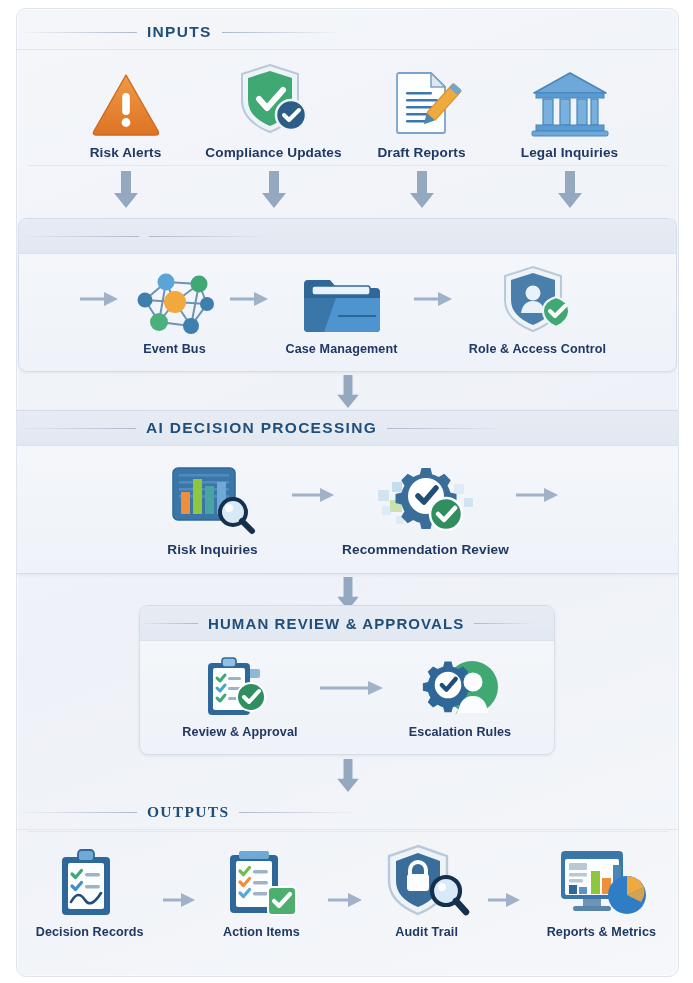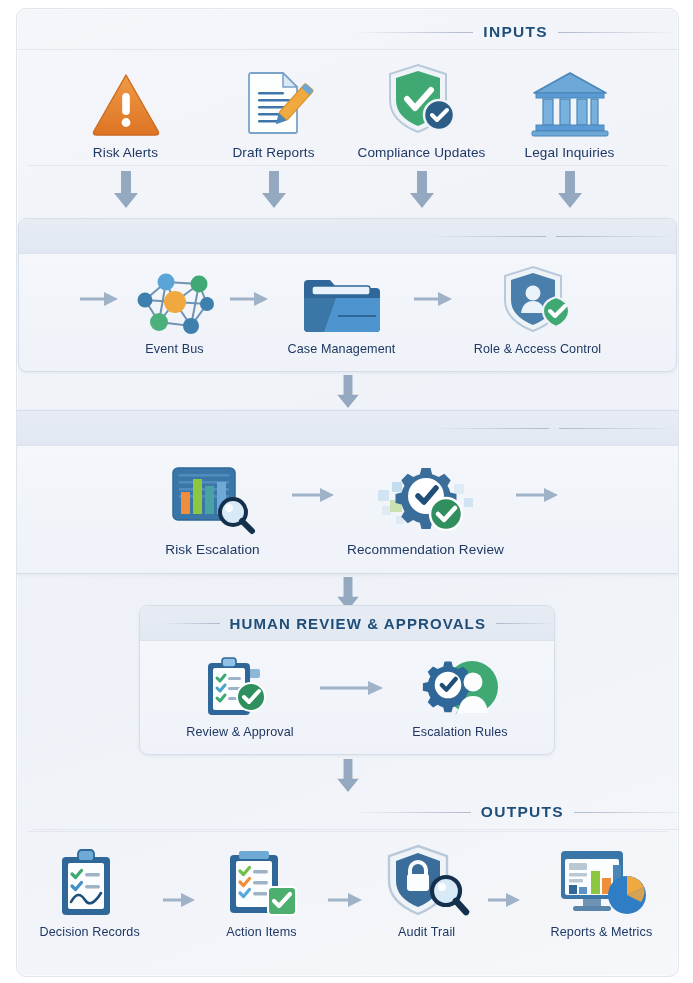--- a/index.html
+++ b/index.html
@@ -24,41 +24,41 @@
   .panel{
     position:absolute;
     background:linear-gradient(180deg,#f6f8fb 0%,#f1f4f9 60%,#eff2f8 100%);
     border:1px solid #d5dde9;
     border-radius:9px;
     box-shadow:0 1px 3px rgba(120,135,160,.13);
     overflow:hidden;
   }
   .panel.full{left:-1px;width:663px;border-left:none;border-right:none;border-radius:0;}
   .hdr{
-    height:34px;display:flex;align-items:center;justify-content:flex-end;
+    height:34px;display:flex;align-items:center;justify-content:flex-start;
     gap:10px;
     background:linear-gradient(180deg,#e7ecf4 0%,#e2e8f1 100%);
     border-bottom:1px solid #dbe2ec;
   }
   .hdr.plain{background:transparent;border-bottom:1px solid #e2e7ef;}
   .hdr .rule{height:1px;background:linear-gradient(90deg,rgba(150,165,190,0) 0%,#aeb9cb 100%);flex:0 0 120px;}
   .hdr .rule.r{background:linear-gradient(90deg,#aeb9cb 0%,rgba(150,165,190,0) 100%);}
   .hdr .ttl{
     font-size:15.5px;font-weight:700;letter-spacing:1.3px;color:#1f4e79;
     white-space:nowrap;
   }
   .hdr.small .ttl{font-size:15px;letter-spacing:1.1px;}
   .hdr.small .rule{flex:0 0 58px;}
 
   
   .row{display:flex;align-items:flex-start;justify-content:center;}
   .node{display:flex;flex-direction:column;align-items:center;text-align:center;}
   .node .ic{display:flex;align-items:flex-end;justify-content:center;}
   .node .lb{
-    font-size:13.6px;font-weight:400;color:#1f3864;white-space:nowrap;margin-top:6px;
+    font-size:13.6px;font-weight:700;color:#1f3864;white-space:nowrap;margin-top:6px;
     letter-spacing:.1px;
   }
   .node.sm .lb{font-size:12.6px;}
 
   
   .harrow{width:46px;height:70px;display:flex;align-items:center;justify-content:center;flex:0 0 auto;}
 
   
   .varrow{position:absolute;}
   svg{display:block;overflow:visible;}
@@ -85,20 +85,33 @@
             <stop offset="0" stop-color="#ef9a46"></stop>
                   <stop offset="1" stop-color="#dd7424"></stop>
                 </linearGradient>
               </defs>
           <path d="M36 6 L68 62 Q70 66 65 66 L7 66 Q2 66 4 62 Z" fill="url(#gOr)" stroke="#cc6a1e" stroke-width="1.4" stroke-linejoin="round"></path>
           <rect x="32.2" y="24" width="7.6" height="22" rx="3.8" fill="#fff"></rect>
           <circle cx="36" cy="53.5" r="4.4" fill="#fff"></circle>
         </svg>
       </div>
       <div class="lb">Risk Alerts</div>
+    </div>
+
+    <div class="node" style="width:148px">
+      <div class="ic" style="height:86px">
+        <svg width="76" height="78" viewBox="0 0 76 78">
+          <path d="M34 4 L62 13 v26 q0 21 -28 32 Q6 60 6 39 V13z" fill="#eef3f8" stroke="#b9c9da" stroke-width="2"></path>
+          <path d="M34 10 L56 17 v22 q0 17 -22 26 Q12 56 12 39 V17z" fill="#3fa873"></path>
+          <path d="M23 38 l8 9 l16 -18" fill="none" stroke="#fff" stroke-width="6" stroke-linecap="round" stroke-linejoin="round"></path>
+          <circle cx="55" cy="54" r="15" fill="#2b5d87" stroke="#eef3f8" stroke-width="2.5"></circle>
+          <path d="M48 54 l5 5 l10 -10" fill="none" stroke="#fff" stroke-width="4" stroke-linecap="round" stroke-linejoin="round"></path>
+        </svg>
+      </div>
+      <div class="lb">Compliance Updates</div>
     </div>
 
     <div class="node" style="width:148px">
       <div class="ic" style="height:86px">
         <svg width="74" height="74" viewBox="0 0 74 74">
           <path d="M14 8 h32 l14 14 v44 a2 2 0 0 1 -2 2 h-44 a2 2 0 0 1 -2 -2 v-56 a2 2 0 0 1 2 -2z" fill="#fdfefe" stroke="#7ba2c9" stroke-width="1.8" stroke-linejoin="round"></path>
           <path d="M46 8 v14 h14z" fill="#dce8f4" stroke="#7ba2c9" stroke-width="1.6" stroke-linejoin="round"></path>
           <g fill="#3f76ad">
             <rect x="21" y="27" width="26" height="2.6" rx="1.3"></rect>
             <rect x="21" y="34" width="32" height="2.6" rx="1.3"></rect>
@@ -111,33 +124,20 @@
             <rect x="47" y="14" width="11" height="6" rx="1.5" fill="#6fa7d4"></rect>
             <path d="M47 54 l5.5 10 l5.5 -10z" fill="#4a86b8"></path>
           </g>
         </svg>
       </div>
       <div class="lb">Draft Reports</div>
     </div>
 
     <div class="node" style="width:148px">
       <div class="ic" style="height:86px">
-        <svg width="76" height="78" viewBox="0 0 76 78">
-          <path d="M34 4 L62 13 v26 q0 21 -28 32 Q6 60 6 39 V13z" fill="#eef3f8" stroke="#b9c9da" stroke-width="2"></path>
-          <path d="M34 10 L56 17 v22 q0 17 -22 26 Q12 56 12 39 V17z" fill="#3fa873"></path>
-          <path d="M23 38 l8 9 l16 -18" fill="none" stroke="#fff" stroke-width="6" stroke-linecap="round" stroke-linejoin="round"></path>
-          <circle cx="55" cy="54" r="15" fill="#2b5d87" stroke="#eef3f8" stroke-width="2.5"></circle>
-          <path d="M48 54 l5 5 l10 -10" fill="none" stroke="#fff" stroke-width="4" stroke-linecap="round" stroke-linejoin="round"></path>
-        </svg>
-      </div>
-      <div class="lb">Compliance Updates</div>
-    </div>
-
-    <div class="node" style="width:148px">
-      <div class="ic" style="height:86px">
         <svg width="80" height="72" viewBox="0 0 80 72">
           <path d="M40 6 L76 26 H4z" fill="#6ea8d8" stroke="#4a86b8" stroke-width="1.6" stroke-linejoin="round"></path>
           <rect x="6" y="26" width="68" height="5" fill="#5b9bd5" stroke="#4a86b8" stroke-width="1"></rect>
           <g fill="#79b1de" stroke="#4a86b8" stroke-width="1.2">
             <rect x="13" y="32" width="10" height="26"></rect>
             <rect x="30" y="32" width="10" height="26"></rect>
             <rect x="47" y="32" width="10" height="26"></rect>
             <rect x="61" y="32" width="7" height="26"></rect>
           </g>
           <rect x="6" y="58" width="68" height="6" fill="#5b9bd5" stroke="#4a86b8" stroke-width="1"></rect>
@@ -252,20 +252,21 @@
 
   <div class="varrow" style="left:0;top:366px;width:100%;display:flex;justify-content:center;">
     <svg width="30" height="34" viewBox="0 0 30 38">
           <path d="M10 0 h10 v22 h7 l-12 15 l-12 -15 h7z" fill="#94a9c0"></path>
         </svg>
   </div>
 
   <div class="panel full" style="top:401px;height:162px;">
     <div class="hdr">
       <div class="rule"></div>
+      <div class="ttl">AI DECISION PROCESSING</div>
       <div class="rule r"></div>
     </div>
     <div class="row" style="margin-top:14px;">
 
       <div class="node" style="width:156px">
         <div class="ic" style="height:76px">
           <svg width="88" height="74" viewBox="0 0 88 74">
             <rect x="4" y="6" width="62" height="52" rx="5" fill="#3a76a8" stroke="#2f6898" stroke-width="1.5"></rect>
             <g fill="#5a93c4" opacity=".75">
               <rect x="10" y="12" width="50" height="2.6"></rect>
@@ -275,21 +276,21 @@
                 </g>
             <rect x="12" y="30" width="9" height="22" fill="#ef8f3c"></rect>
             <rect x="24" y="17" width="9" height="35" fill="#8dc63f"></rect>
             <rect x="36" y="24" width="9" height="28" fill="#4aa3a3"></rect>
             <rect x="48" y="20" width="9" height="32" fill="#6fa9d6"></rect>
             <circle cx="64" cy="50" r="13" fill="#d8eaf7" stroke="#15304d" stroke-width="4"></circle>
             <circle cx="60" cy="46" r="4" fill="#fff" opacity=".85"></circle>
             <path d="M73 59 l10 10" stroke="#15304d" stroke-width="6" stroke-linecap="round"></path>
           </svg>
         </div>
-        <div class="lb">Risk Escalation</div>
+        <div class="lb">Risk Inquiries</div>
       </div>
 
       <div class="harrow">
         <svg width="44" height="16" viewBox="0 0 44 16">
               <path d="M0 8 h30" stroke="#9fb2c8" stroke-width="3"></path>
               <path d="M28 1 l14 7 l-14 7z" fill="#9fb2c8"></path>
             </svg>
       </div>
 
       <div class="node" style="width:178px">
@@ -391,21 +392,21 @@
       </div>
     </div>
   </div>
 
   <div class="varrow" style="left:0;top:750px;width:100%;display:flex;justify-content:center;">
     <svg width="30" height="34" viewBox="0 0 30 38">
           <path d="M10 0 h10 v22 h7 l-12 15 l-12 -15 h7z" fill="#94a9c0"></path>
         </svg>
   </div>
 
-  <div class="hdr plain" style="position:absolute;left:16px;top:786px;width:100%;height:34px;">
+  <div class="hdr plain" style="position:absolute;left:0;top:786px;width:100%;height:34px;font-family:Liberation Serif, serif;">
     <div class="rule"></div>
     <div class="ttl">OUTPUTS</div>
     <div class="rule r"></div>
   </div>
 
   <div style="position:absolute;left:10px;top:822px;width:641px;height:1px;background:#e3e8f0;"></div>
 
   <div class="row" style="position:absolute;left:0;top:832px;width:100%;align-items:flex-end;">
 
     <div class="node sm" style="width:150px">

